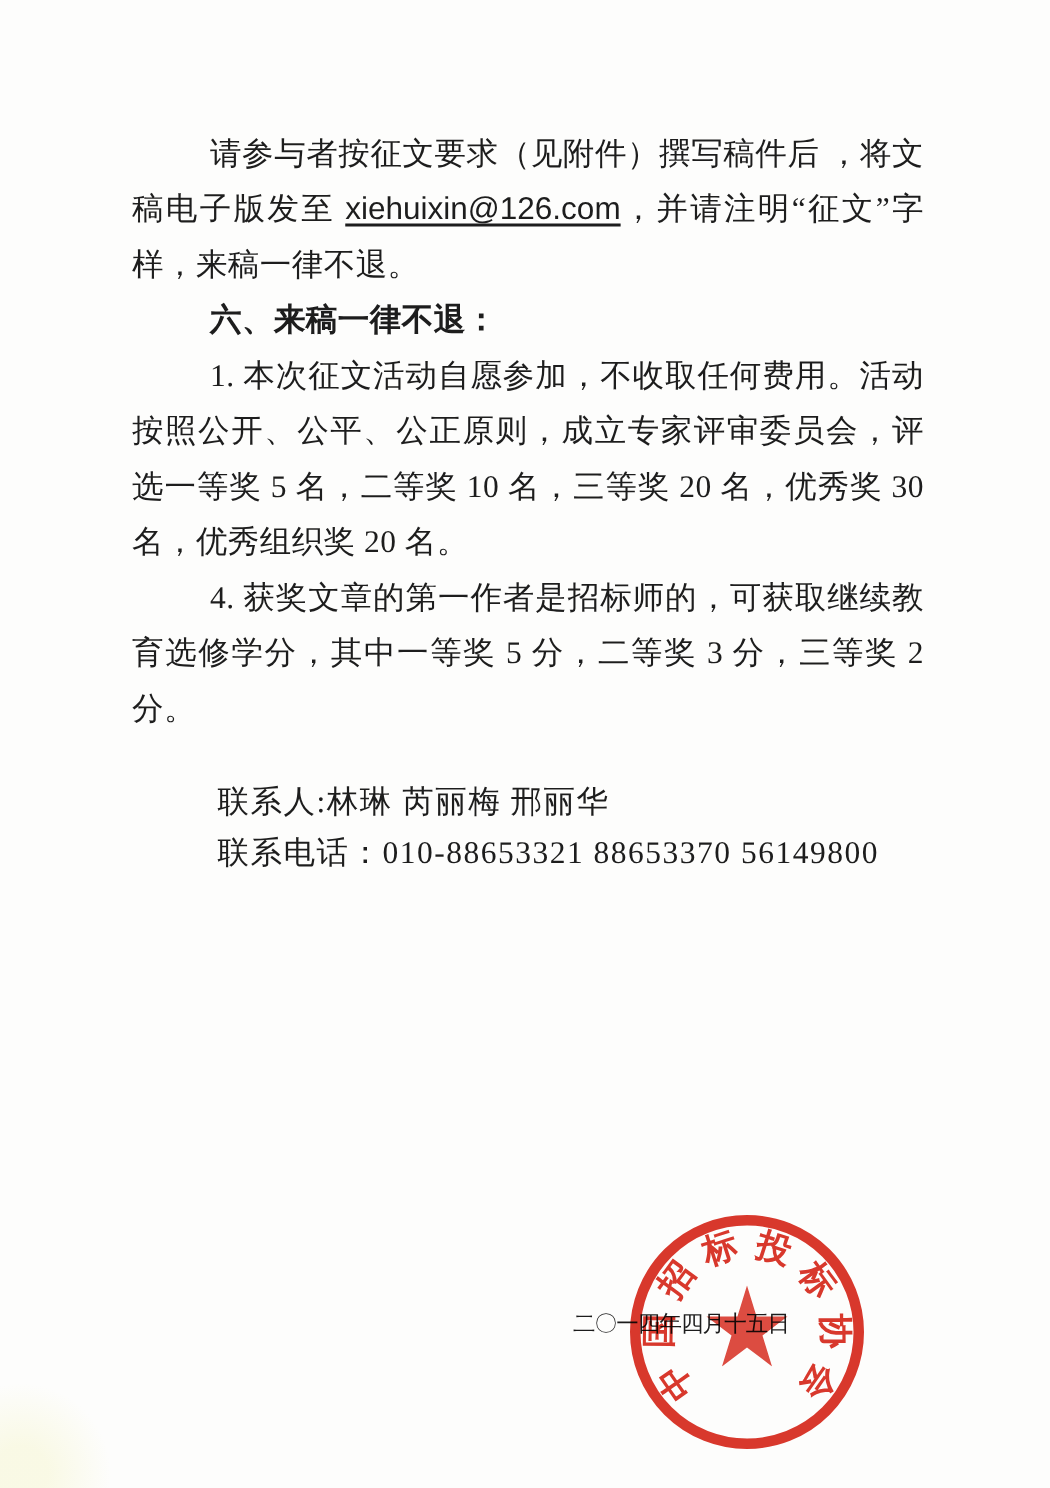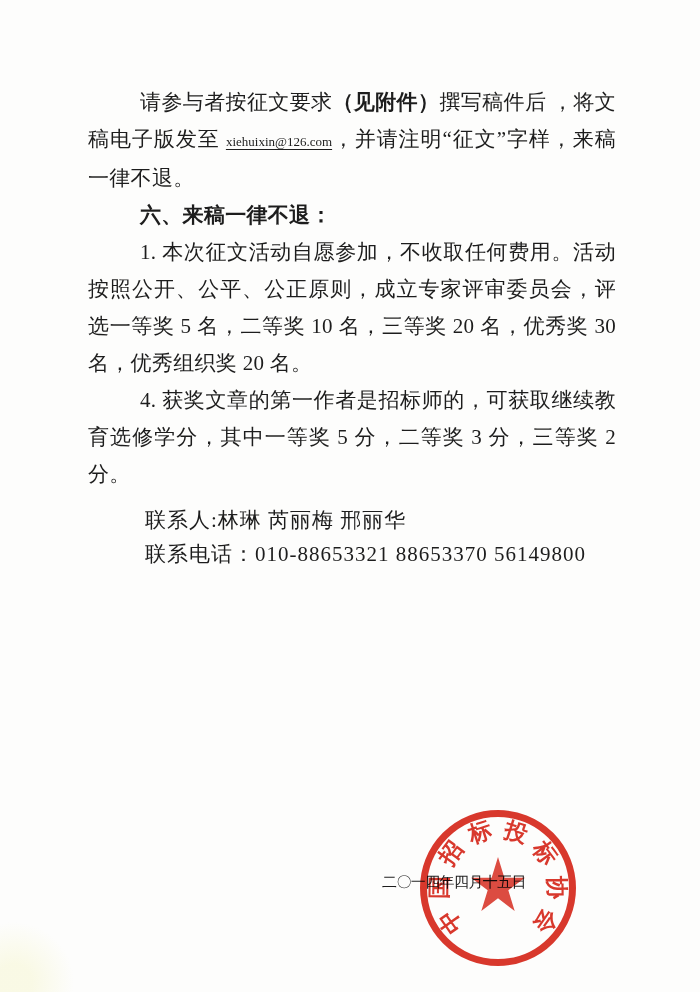--- a/index.html
+++ b/index.html
@@ -16,32 +16,32 @@
   }
 
   .body-text {
     position:absolute;
     left:88px; top:84px; width:528px;
     font-size:21px; line-height:37px;
     letter-spacing:0.3px;
     text-align:justify;
   }
   .body-text p { margin:0; text-indent:52px; }
-  .bold { font-weight:bold; }
+  .bold { font-weight:normal; }
   .heading { font-weight:bold; }
   .link {
     text-decoration:underline;
     text-underline-offset:3px;
-    font-family:Liberation Serif, serif;
-    font-size:13px;
+    font-family:Liberation Sans, sans-serif;
+    font-size:21px;
     letter-spacing:0;
     color:#1d1d1d;
   }
 
-  .contact { margin-top:10px; line-height:34px; }
+  .contact { margin-top:26px; line-height:34px; }
   .contact p { text-indent:57px; letter-spacing:1px; }
 
   .date-line {
     position:absolute;
     left:382px; top:873px;
     font-size:15px;
     letter-spacing:-0.6px;
     color:#1c1c1c;
     white-space:nowrap;
     z-index:2;

